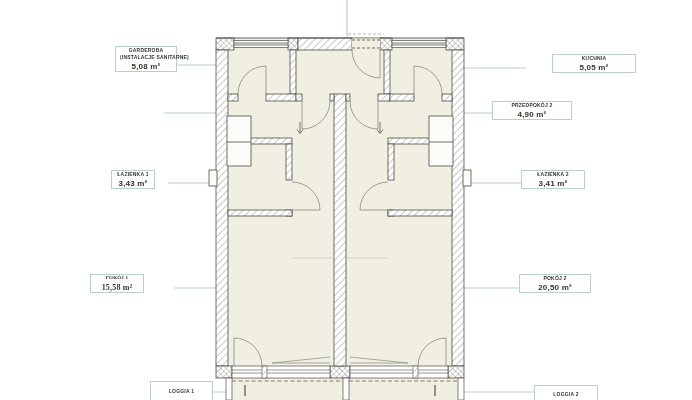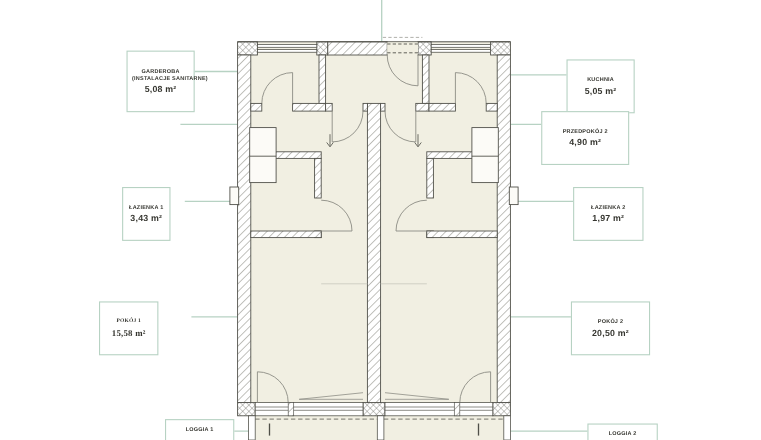--- a/index.html
+++ b/index.html
@@ -1,20 +1,20 @@
 <!DOCTYPE html>
 <html><head>
 <meta charset="utf-8">
 <style>
   html,body{margin:0;padding:0;background:#fff;}
   #stage{position:relative;width:692px;height:400px;overflow:hidden;background:#fff;
          font-family:"Liberation Sans",sans-serif;}
   #plan-svg{position:absolute;left:0;top:0;}
   .lbl{position:absolute;background:#ffffff;border:1px solid #b7d2c3;text-align:center;
-       color:#35352f;padding:15px 4px;box-sizing:border-box;}
+       color:#35352f;padding:0 4px;box-sizing:border-box;}
   .lbl .n{display:block;font-size:5px;font-weight:bold;letter-spacing:.2px;line-height:1.3;
           white-space:nowrap;}
   .lbl .a{display:block;font-size:8px;font-weight:bold;margin-top:1.5px;letter-spacing:.2px;
           white-space:nowrap;}
 </style>
 </head>
 <body>
 
 <div id="stage">
 
@@ -169,31 +169,31 @@
     <span class="a">3,43 m²</span>
   </div>
   <div class="lbl" style="left:90px;top:274px;width:54px;font-family:Liberation Serif, serif;">
     <span class="n">POKÓJ 1</span>
     <span class="a">15,58 m²</span>
   </div>
   <div class="lbl" style="left:150px;top:381px;width:63px;height:30px;padding-top:6px;">
     <span class="n">LOGGIA 1</span>
   </div>
 
-  <div class="lbl" style="left:515px;top:54px;width:62px;">
+  <div class="lbl" style="left:552px;top:54px;width:84px;">
     <span class="n">KUCHNIA</span>
     <span class="a">5,05 m²</span>
   </div>
   <div class="lbl" style="left:492px;top:101px;width:80px;">
     <span class="n">PRZEDPOKÓJ 2</span>
     <span class="a">4,90 m²</span>
   </div>
   <div class="lbl" style="left:521px;top:170px;width:64px;">
     <span class="n">ŁAZIENKA 2</span>
-    <span class="a">1,97 m²</span>
+    <span class="a">3,41 m²</span>
   </div>
   <div class="lbl" style="left:519px;top:274px;width:72px;">
     <span class="n">POKÓJ 2</span>
     <span class="a">20,50 m²</span>
   </div>
   <div class="lbl" style="left:534px;top:385px;width:64px;height:26px;padding-top:5px;">
     <span class="n">LOGGIA 2</span>
   </div>
 
 </div>

